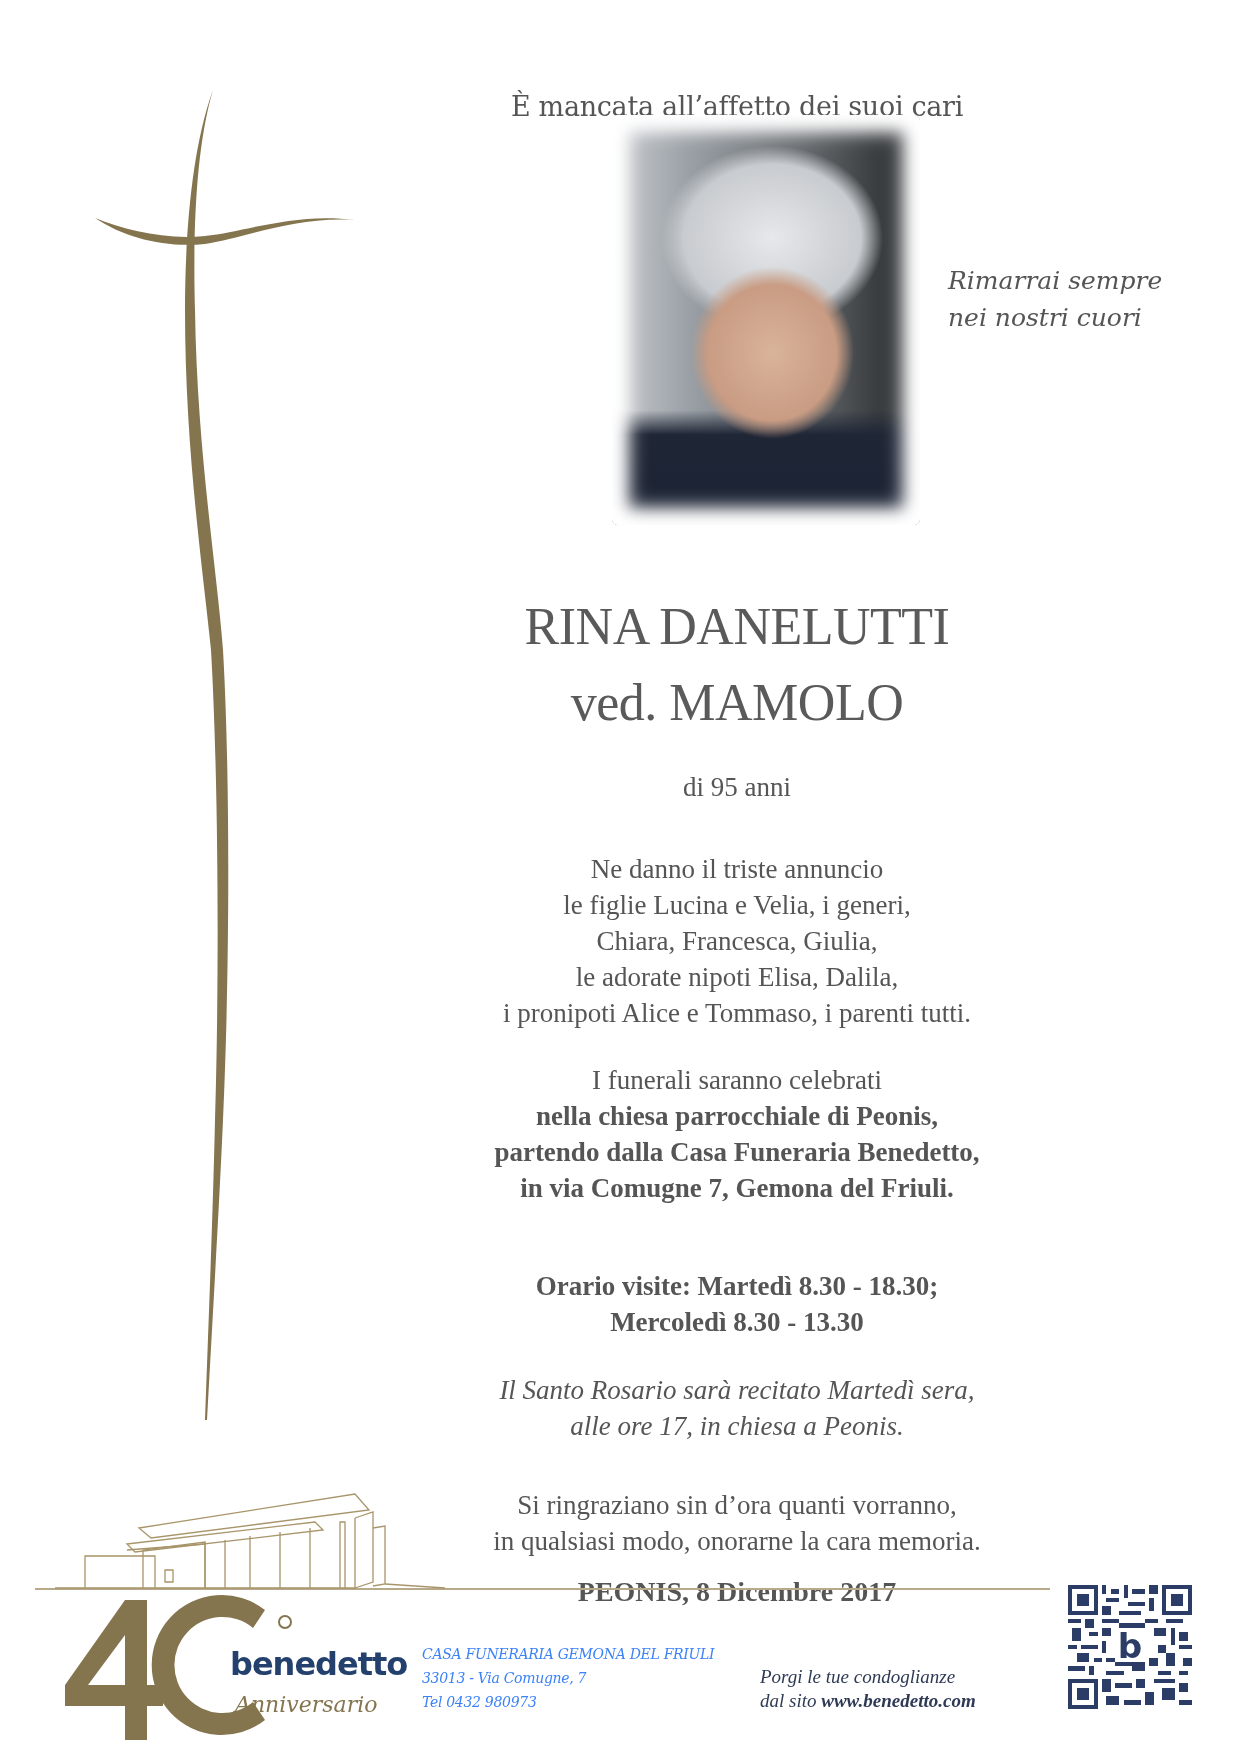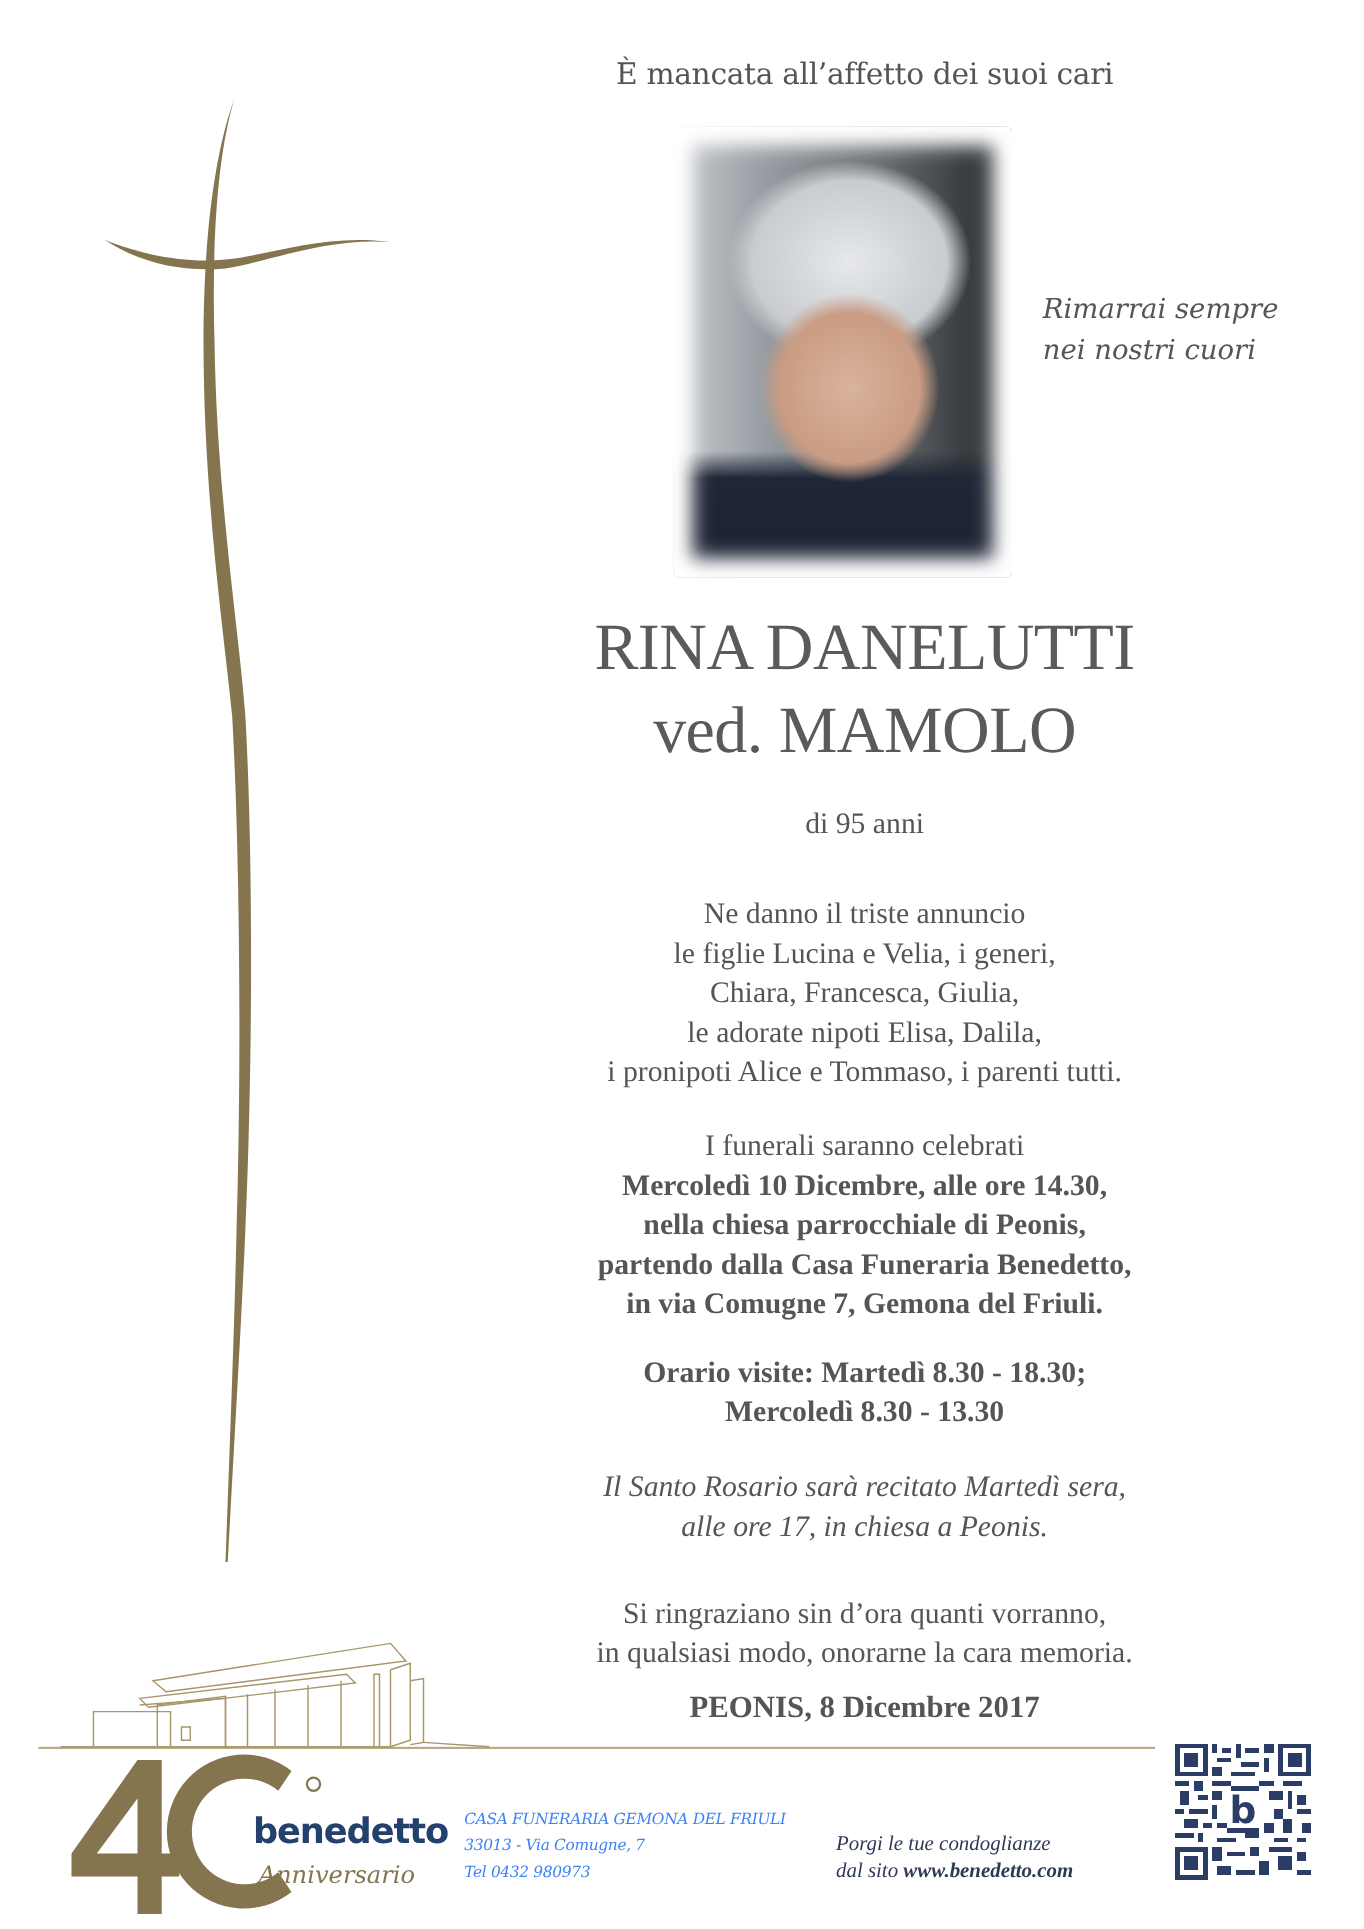--- a/index.html
+++ b/index.html
@@ -11,23 +11,24 @@
       width: 1240px;
       height: 1754px;
       position: relative;
       overflow: hidden;
       font-family: "Liberation Serif", "DejaVu Serif", serif;
       color: #555555;
     }
     .abs { position: absolute; }
     .center-col {
       position: absolute;
-      left: 461px;
+      left: 412px;
       width: 650px;
       text-align: center;
+      margin-top: 39px;
     }
     .intro {
       top: 52px;
       font-family: "DejaVu Serif", "Liberation Serif", serif;
       font-size: 27px;
       color: #555555;
       letter-spacing: -0.3px;
     }
     .photo {
       left: 612px;
@@ -60,21 +61,21 @@
       left: 948px;
       top: 262px;
       font-family: "DejaVu Serif", "Liberation Serif", serif;
       font-style: italic;
       font-size: 25px;
       line-height: 37px;
       color: #555555;
     }
     .name {
       top: 550px;
-      font-size: 60px;
+      font-size: 52px;
       line-height: 76px;
       color: #5a5a5a;
       letter-spacing: -0.5px;
     }
     .age {
       top: 733px;
       font-size: 27px;
       color: #555555;
     }
     .para {
@@ -170,21 +171,20 @@
 <div class="center-col para announce">
   <div>Ne danno il triste annuncio</div>
   <div>le figlie Lucina e Velia, i generi,</div>
   <div>Chiara, Francesca, Giulia,</div>
   <div>le adorate nipoti Elisa, Dalila,</div>
   <div>i pronipoti Alice e Tommaso, i parenti tutti.</div>
 </div>
 
 <div class="center-col para funeral">
   <div>I funerali saranno celebrati</div>
-  <div class="bold">Mercoledì 10 Dicembre, alle ore 14.30,</div>
   <div class="bold">nella chiesa parrocchiale di Peonis,</div>
   <div class="bold">partendo dalla Casa Funeraria Benedetto,</div>
   <div class="bold">in via Comugne 7, Gemona del Friuli.</div>
 </div>
 
 <div class="center-col para visits bold">
   <div>Orario visite: Martedì 8.30 - 18.30;</div>
   <div>Mercoledì 8.30 - 13.30</div>
 </div>
 

